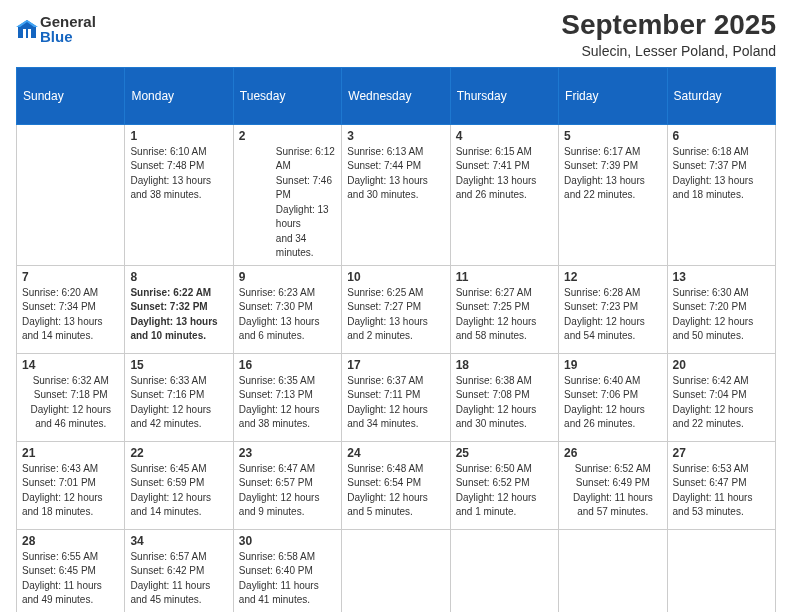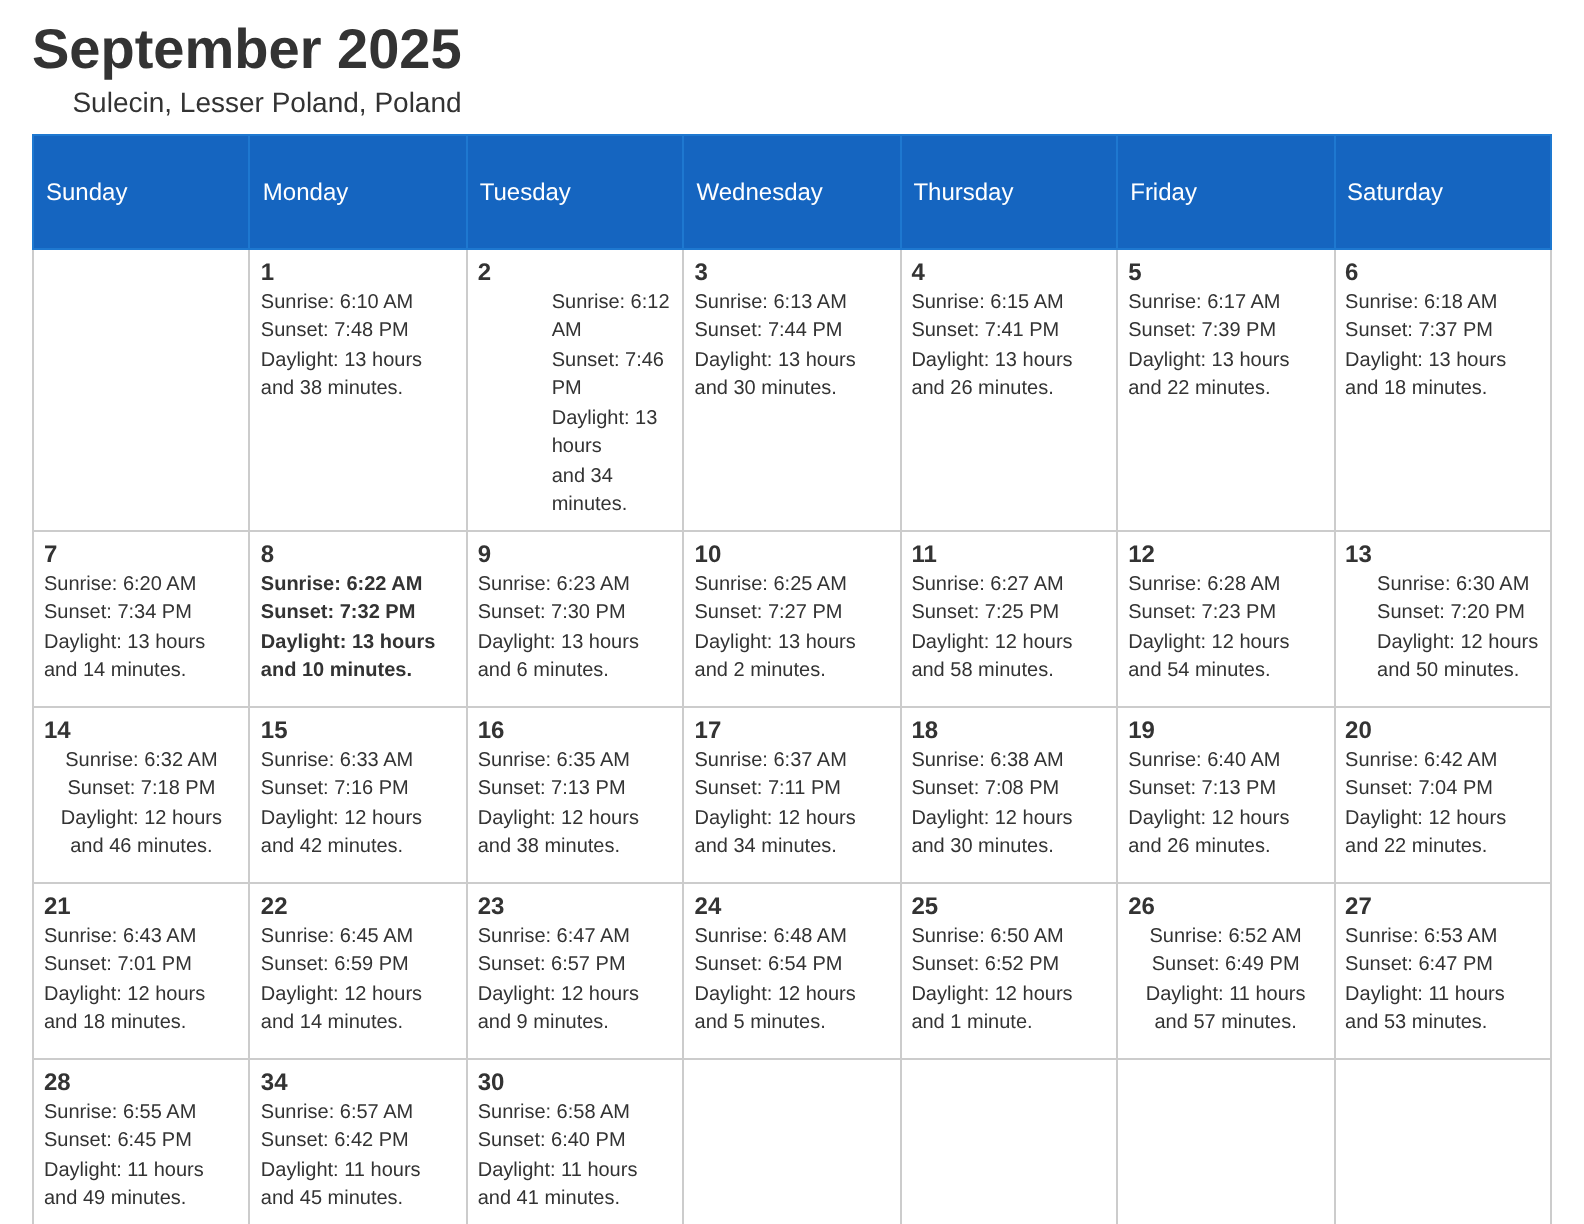--- a/index.html
+++ b/index.html
@@ -98,20 +98,32 @@
     }
     .empty-cell {
       background: #f9f9f9;
     }
   </style>
 </head>
 <body>
 
 <div class="page">
   <div class="header">
+    <div class="logo">
+      <svg class="logo-icon" viewBox="0 0 22 22">
+        <polygon points="11,2 20,8 20,20 2,20 2,8" fill="#1565c0"></polygon>
+        <polygon points="11,2 22,9 18,9 11,4 4,9 0,9" fill="#42a5f5"></polygon>
+        <rect x="7" y="11" width="3" height="9" fill="white"></rect>
+        <rect x="12" y="11" width="3" height="9" fill="white"></rect>
+      </svg>
+      <div class="logo-text">
+        <span class="logo-general">General</span>
+        <span class="logo-blue">Blue</span>
+      </div>
+    </div>
     <div class="title-block">
       <div class="month-title">September 2025</div>
       <div class="location-title">Sulecin, Lesser Poland, Poland</div>
     </div>
   </div>
 
   <table class="calendar">
     <thead>
       <tr>
         <th>Sunday</th>
@@ -207,21 +219,21 @@
           </td>
           <td>
             <span class="day-num">12</span>
             <div class="day-info" style="white-space: pre-line;">Sunrise: 6:28 AM
 Sunset: 7:23 PM
 Daylight: 12 hours
 and 54 minutes.</div>
           </td>
           <td>
             <span class="day-num">13</span>
-            <div class="day-info" style="white-space: pre-line; margin-left: 16px;">Sunrise: 6:30 AM
+            <div class="day-info" style="white-space: pre-line;">Sunrise: 6:30 AM
 Sunset: 7:20 PM
 Daylight: 12 hours
 and 50 minutes.</div>
           </td>
         </tr>
         <tr>
           <td>
             <span class="day-num">14</span>
             <div class="day-info" style="white-space: pre-line; text-align: center;">Sunrise: 6:32 AM
 Sunset: 7:18 PM
@@ -252,21 +264,21 @@
           <td>
             <span class="day-num">18</span>
             <div class="day-info" style="white-space: pre-line;">Sunrise: 6:38 AM
 Sunset: 7:08 PM
 Daylight: 12 hours
 and 30 minutes.</div>
           </td>
           <td>
             <span class="day-num">19</span>
             <div class="day-info" style="white-space: pre-line;">Sunrise: 6:40 AM
-Sunset: 7:13 PM
+Sunset: 7:06 PM
 Daylight: 12 hours
 and 26 minutes.</div>
           </td>
           <td>
             <span class="day-num">20</span>
             <div class="day-info" style="white-space: pre-line;">Sunrise: 6:42 AM
 Sunset: 7:04 PM
 Daylight: 12 hours
 and 22 minutes.</div>
           </td>

